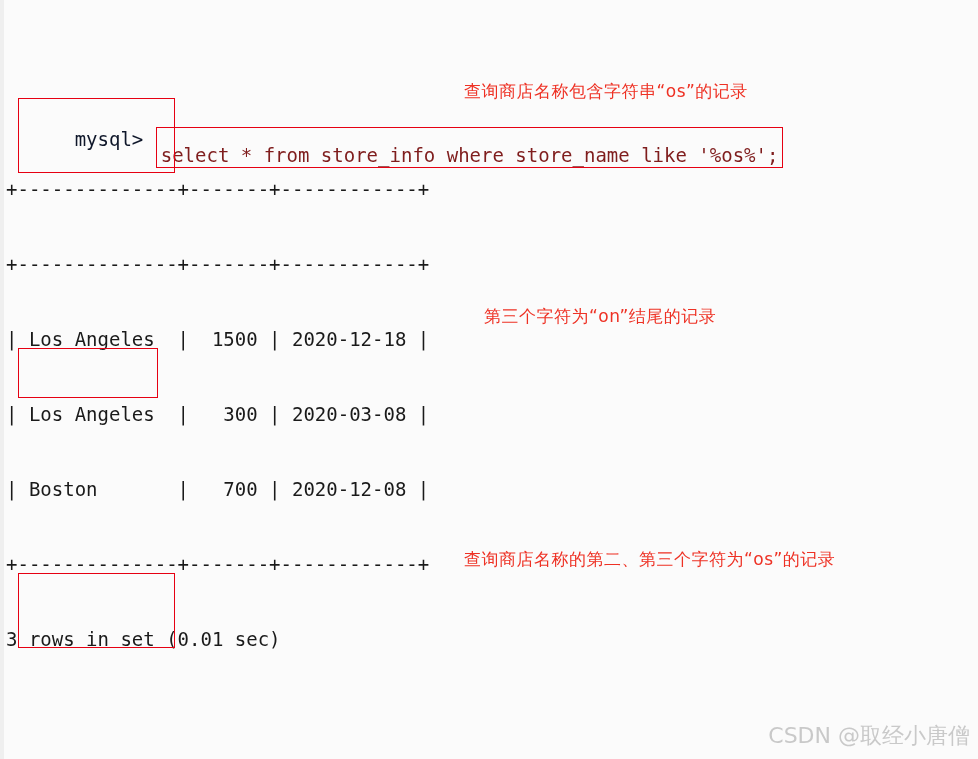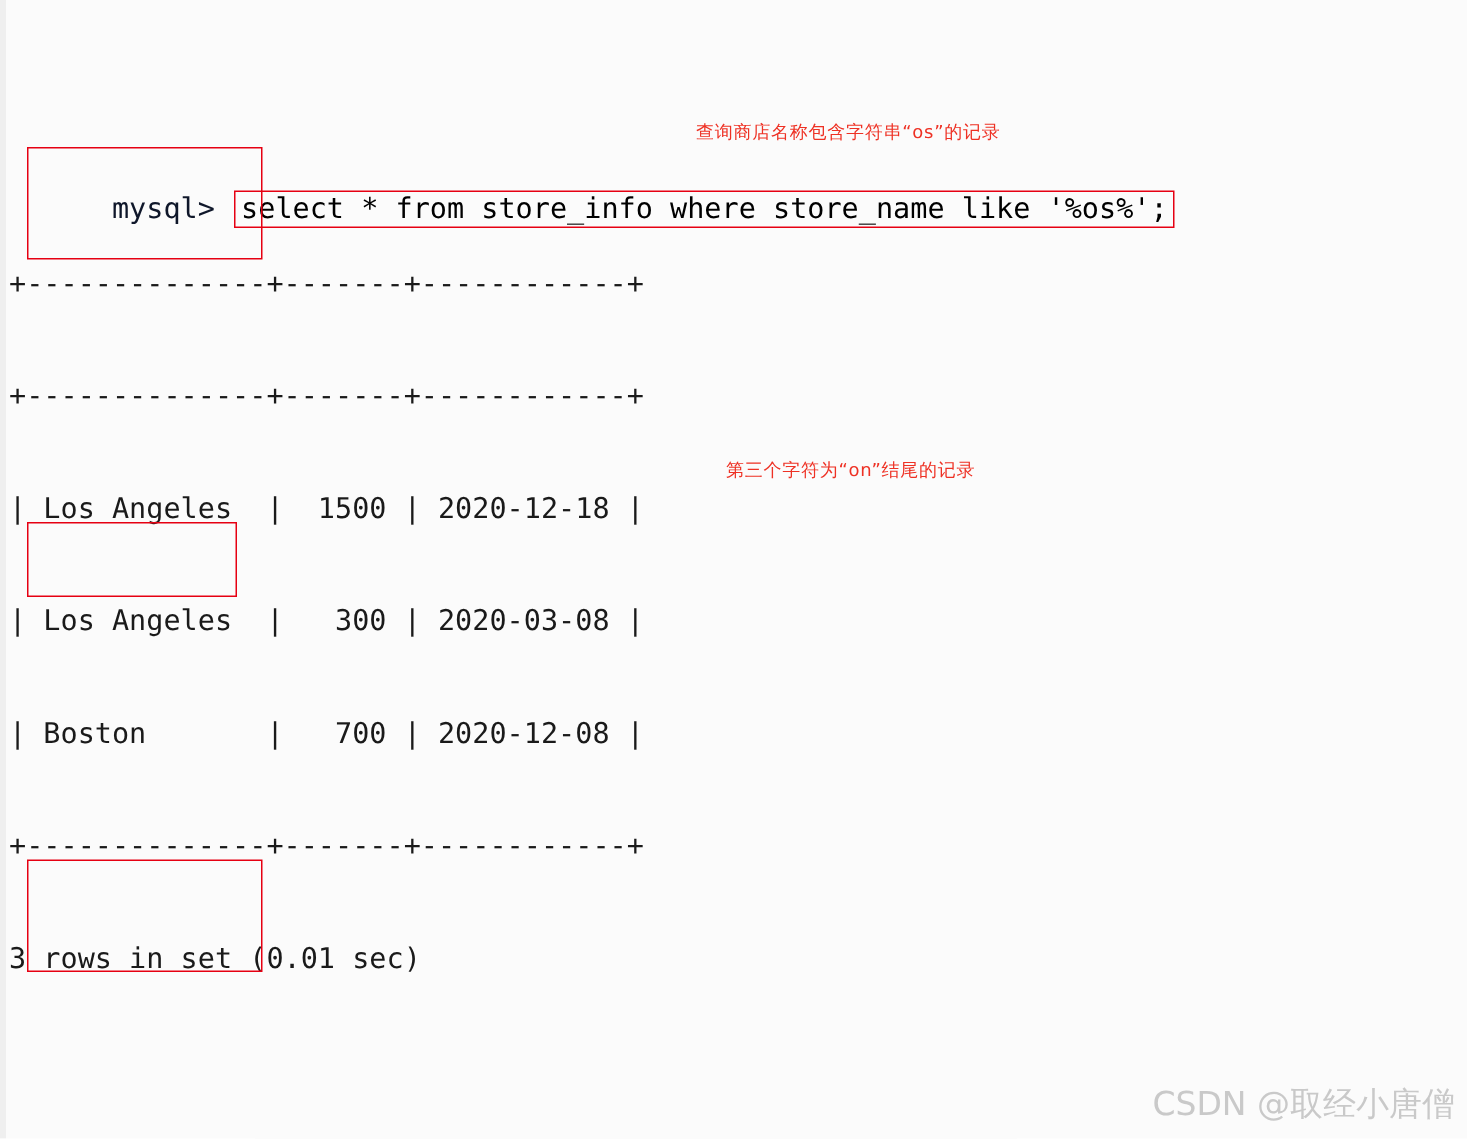--- a/index.html
+++ b/index.html
@@ -58,44 +58,44 @@
   
   .cmdline {
     position: relative;
     height: 25px;
     white-space: pre;
   }
   .prompt { color: #0f172a; }
   .sql-box {
     display: inline-block;
     border: 1.5px solid #e60012;
-    padding: 0px 4px 0px 4px;
+    padding: 16px 4px 0px 4px;
     margin-left: 1px;
     line-height: 23px;
     vertical-align: top;
     box-sizing: border-box;
-    color: #000000;
+    color: #7f1d1d;
     background: transparent;
   }
 
   
   .hl-box {
     position: absolute;
     border: 1.5px solid #e60012;
     box-sizing: border-box;
     pointer-events: none;
     background: transparent;
   }
 
   
   .annot {
     position: absolute;
     color: #ee3124;
     font-family: "DejaVu Sans", "Liberation Sans", sans-serif;
-    font-size: 12px;
+    font-size: 17px;
     font-weight: 500;
     white-space: nowrap;
     letter-spacing: 0.5px;
   }
 
   
   #watermark {
     position: absolute;
     right: 8px;
     bottom: 8px;
@@ -153,15 +153,16 @@
     
 
   </div>
 
   <div class="hl-box" style="left:18px; top:98px; width:157px; height:75px;"></div>
   <div class="hl-box" style="left:18px; top:348px; width:140px; height:50px;"></div>
   <div class="hl-box" style="left:18px; top:573px; width:157px; height:75px;"></div>
 
   <div class="annot" style="left:464px; top:80px;">查询商店名称包含字符串“os”的记录</div>
   <div class="annot" style="left:484px; top:305px;">第三个字符为“on”结尾的记录</div>
+  <div class="annot" style="left:464px; top:548px;">查询商店名称的第二、第三个字符为“os”的记录</div>
 
   <div id="watermark">CSDN @取经小唐僧</div>
 </div>
 
 </body></html>

